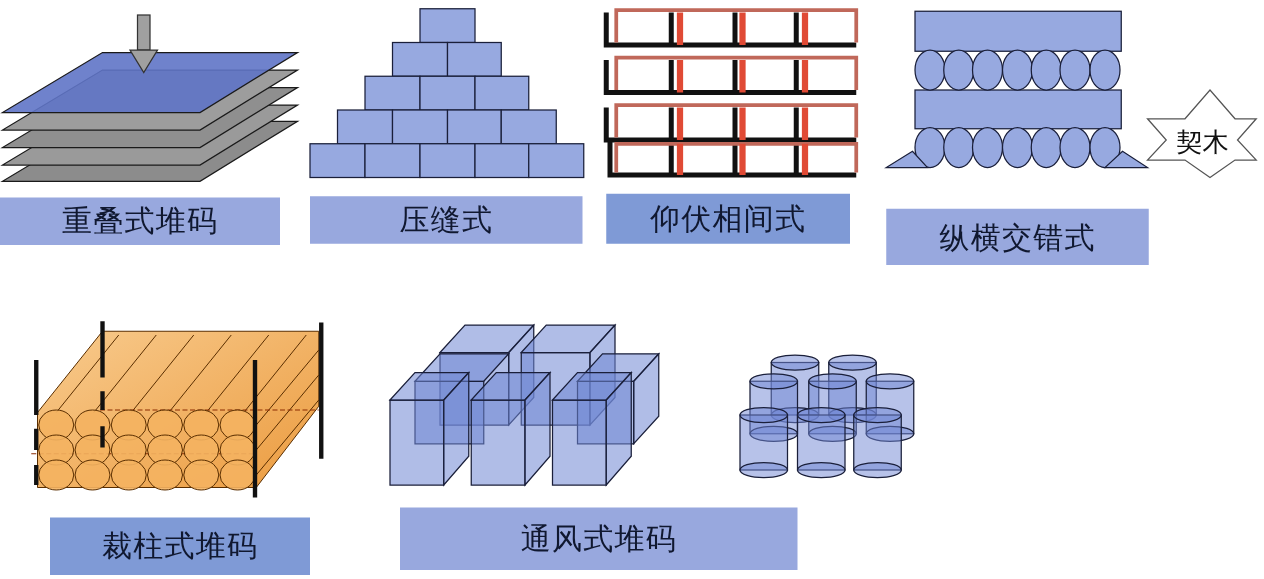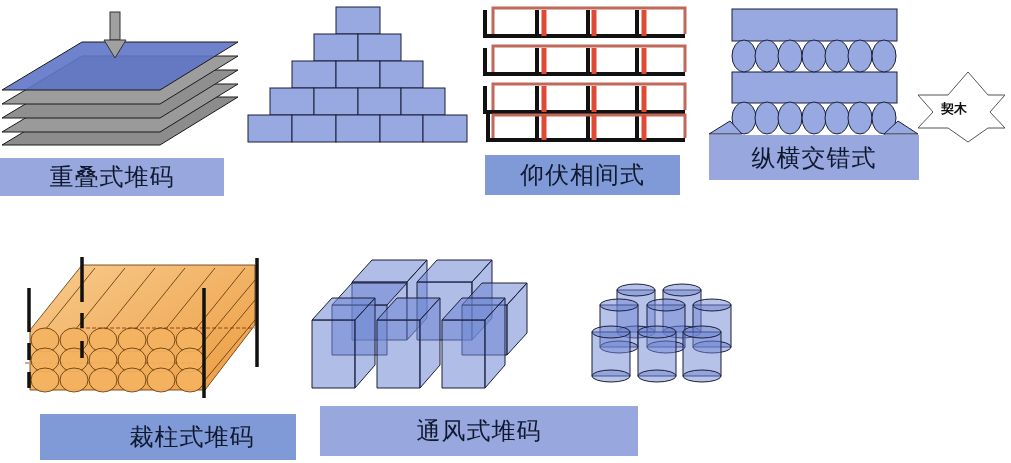--- a/index.html
+++ b/index.html
@@ -46,20 +46,21 @@
         <rect x="74" y="88" width="44" height="27"></rect>
         <rect x="118" y="88" width="43" height="27"></rect>
         <rect x="161" y="88" width="44" height="27"></rect>
       <rect x="8" y="115" width="44" height="27"></rect>
         <rect x="52" y="115" width="44" height="27"></rect>
         <rect x="96" y="115" width="44" height="27"></rect>
         <rect x="140" y="115" width="43" height="27"></rect>
         <rect x="183" y="115" width="44" height="27"></rect>
     </g>
   </svg>
+  <div class="label" style="left:8px;top:157px;width:218px;height:38px;">压缝式</div>
 </div>
 
 <div class="panel" style="left:480px;top:0;width:215px;height:200px;">
   <svg width="215" height="150" viewBox="0 0 215 150" style="left:0;top:0;">
     <g fill="none" stroke-width="4">
       <g stroke="#111">
         <path d="M5,10 V36 H205"></path>
           <path d="M5,48 V74 H205"></path>
           <path d="M5,86 V112 H205"></path>
           <path d="M8,112 V140 H205"></path>
@@ -120,22 +121,22 @@
         <ellipse cx="137" cy="118" rx="12" ry="16"></ellipse>
         <ellipse cx="160" cy="118" rx="12" ry="16"></ellipse>
         <ellipse cx="184" cy="118" rx="12" ry="16"></ellipse>
       <polygon points="9,134 42,134 30,121"></polygon>
       <polygon points="184,134 218,134 198,121"></polygon>
     </g>
     <g>
       <polygon points="218,95 248,95 268,72 288,95 305,95 290,112 305,128 288,128 268,142 248,128 218,128 233,112" fill="#ffffff" stroke="#555" stroke-width="1"></polygon>
     </g>
   </svg>
-  <div style="position:absolute;left:241px;top:100px;font-size:13px;color:#111;font-weight:bold;">契木</div>
-  <div class="label" style="left:9px;top:135px;width:210px;height:45px;">纵横交错式</div>
+  <div style="position:absolute;left:241px;top:100px;font-size:21px;color:#111;">契木</div>
+  <div class="label" style="left:9px;top:167px;width:210px;height:45px;">纵横交错式</div>
 </div>
 
 <div class="panel" style="left:0;top:240px;width:300px;height:223px;">
   <svg width="300" height="165" viewBox="0 0 300 165" style="left:0;top:0;">
     <defs>
       <linearGradient id="logG" x1="0" y1="0" x2="1" y2="1">
         <stop offset="0" stop-color="#f7c27a"></stop>
           <stop offset="1" stop-color="#e88a1e"></stop>
       </linearGradient>
     </defs>
@@ -179,21 +180,21 @@
       <line x1="29" y1="48" x2="29" y2="92"></line>
         <line x1="29" y1="103" x2="29" y2="120"></line>
         <line x1="29" y1="132" x2="29" y2="148"></line>
       <line x1="82" y1="17" x2="82" y2="62"></line>
         <line x1="82" y1="73" x2="82" y2="88"></line>
         <line x1="82" y1="101" x2="82" y2="118"></line>
       <line x1="204" y1="48" x2="204" y2="158"></line>
       <line x1="257" y1="18" x2="257" y2="127"></line>
     </g>
   </svg>
-  <div class="label dark" style="left:40px;top:174px;width:208px;height:46px;padding-left:48px;">裁柱式堆码</div>
+  <div class="label dark" style="left:40px;top:174px;width:208px;height:46px;">裁柱式堆码</div>
 </div>
 
 <div class="panel" style="left:300px;top:240px;width:450px;height:223px;">
   <svg width="240" height="160" viewBox="0 0 240 160" style="left:0;top:0;">
     <g stroke="#1a1f3a" stroke-width="1" fill="#6f86d4" fill-opacity="0.55">
       <g>
           <polygon points="52,42 107,42 107,100 52,100"></polygon>
           <polygon points="52,42 72,20 127,20 107,42"></polygon>
           <polygon points="107,42 127,20 127,78 107,100"></polygon>
         </g>

